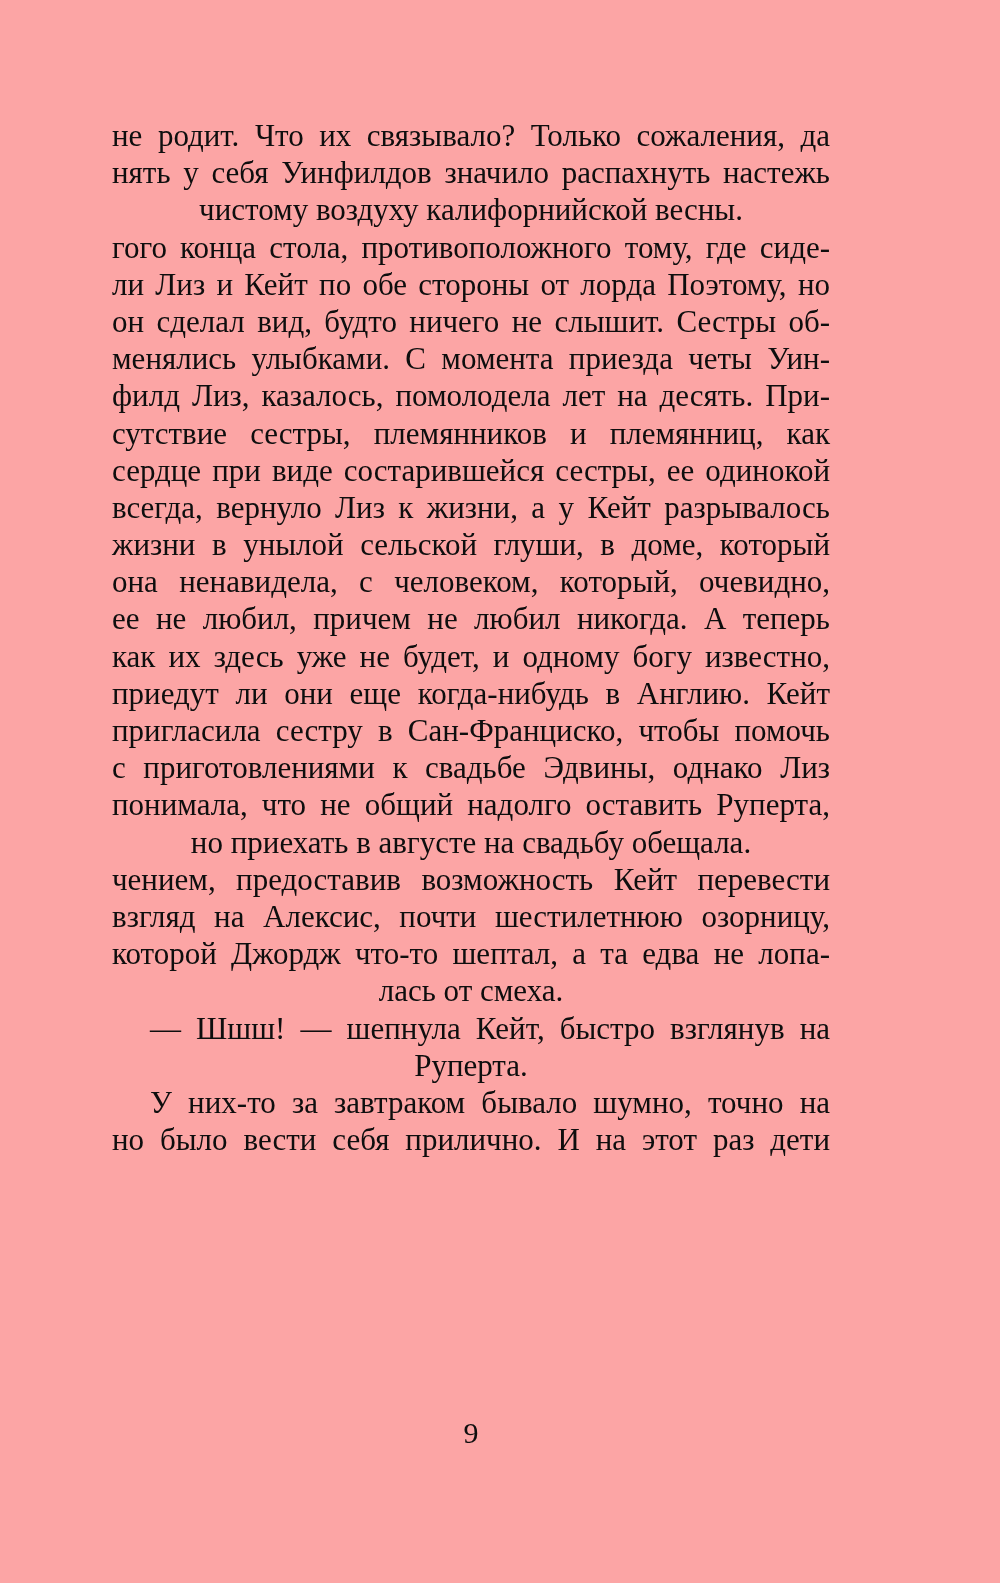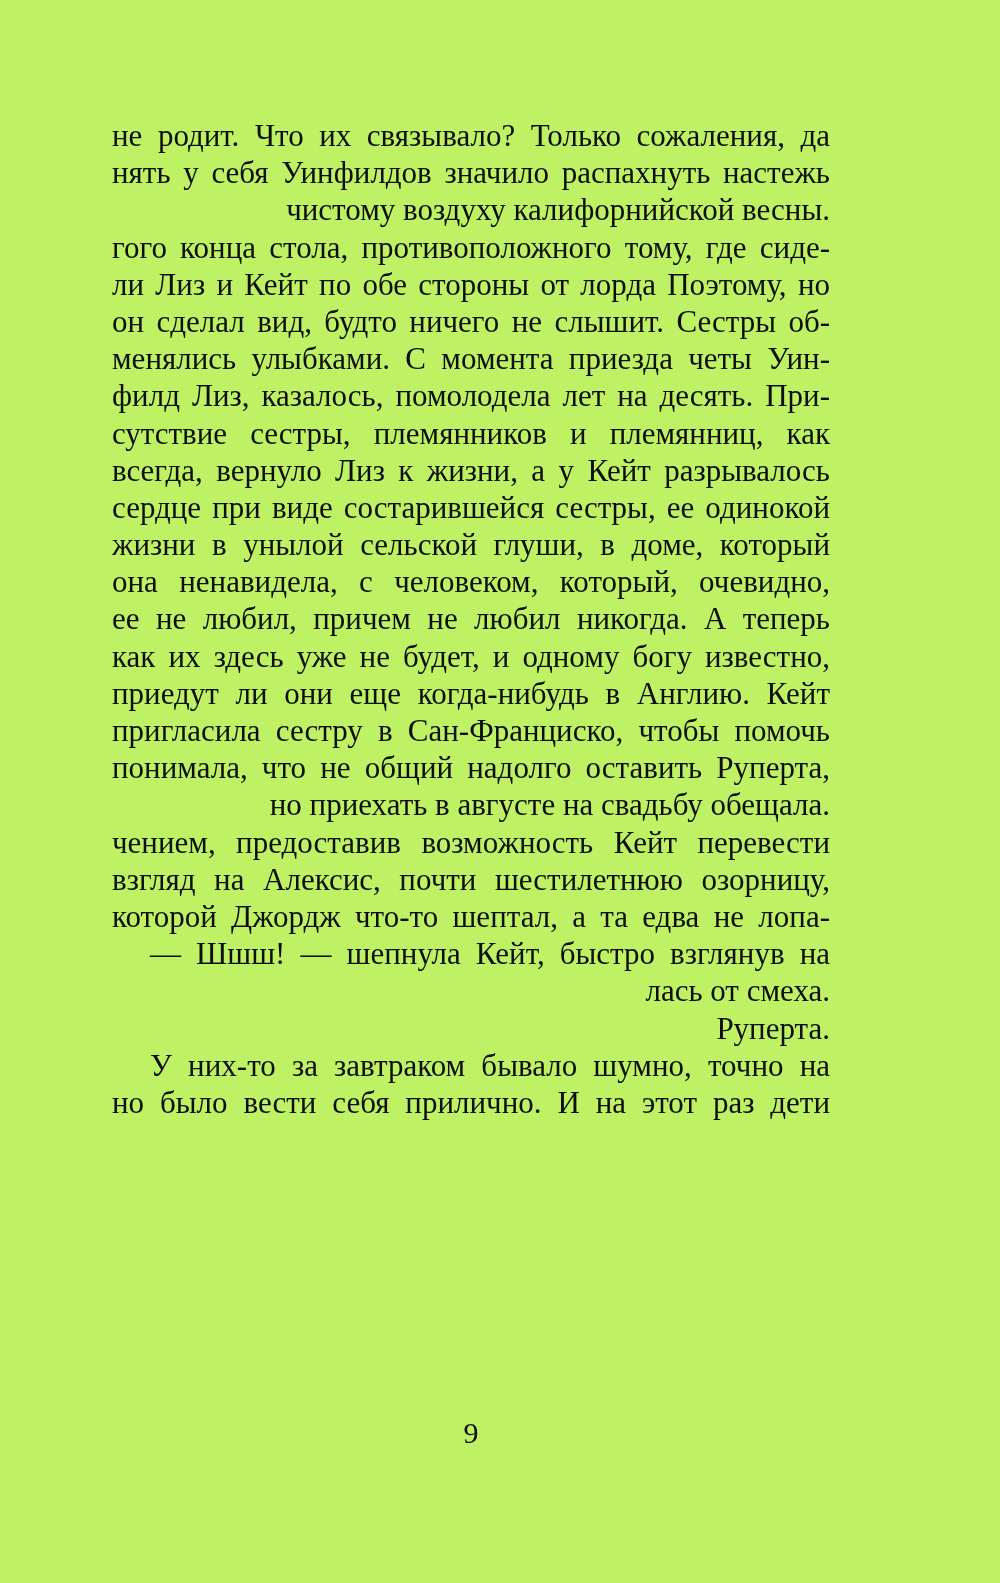--- a/index.html
+++ b/index.html
@@ -9,35 +9,35 @@
   body {
     width: 1000px;
     height: 1583px;
     background: #ffffff;
     position: relative;
     overflow: hidden;
   }
   .book-page {
     position: absolute;
     inset: 0;
-    background: #bef264;
+    background: #fca5a5;
   }
   .text-block {
     position: absolute;
     left: 112px;
     top: 117px;
     width: 718px;
     font-family: "Liberation Serif", "DejaVu Serif", serif;
     font-size: 31px;
     line-height: 37.2px;
     color: #0e0e0e;
     -webkit-font-smoothing: antialiased;
   }
   .line {
-    text-align: right;
+    text-align: center;
     white-space: normal;
     height: 37.2px;
     overflow: visible;
   }
   .line.fill {
     text-align: justify;
     text-align-last: justify;
   }
   .line.indent {
     text-indent: 38px;
@@ -61,33 +61,34 @@
   <div class="text-block" id="text-block">
       <div class="line fill">не родит. Что их связывало? Только сожаления, да</div>
       <div class="line fill">нять у себя Уинфилдов значило распахнуть настежь</div>
       <div class="line">чистому воздуху калифорнийской весны.</div>
       <div class="line fill">гого конца стола, противоположного тому, где сиде-</div>
       <div class="line fill">ли Лиз и Кейт по обе стороны от лорда Поэтому, но</div>
       <div class="line fill">он сделал вид, будто ничего не слышит. Сестры об-</div>
       <div class="line fill">менялись улыбками. С момента приезда четы Уин-</div>
       <div class="line fill">филд Лиз, казалось, помолодела лет на десять. При-</div>
       <div class="line fill">сутствие сестры, племянников и племянниц, как</div>
+      <div class="line fill">сердце при виде состарившейся сестры, ее одинокой</div>
       <div class="line fill">всегда, вернуло Лиз к жизни, а у Кейт разрывалось</div>
-      <div class="line fill">сердце при виде состарившейся сестры, ее одинокой</div>
       <div class="line fill">жизни в унылой сельской глуши, в доме, который</div>
       <div class="line fill">она ненавидела, с человеком, который, очевидно,</div>
       <div class="line fill">ее не любил, причем не любил никогда. А теперь</div>
       <div class="line fill">как их здесь уже не будет, и одному богу известно,</div>
       <div class="line fill">приедут ли они еще когда-нибудь в Англию. Кейт</div>
       <div class="line fill">пригласила сестру в Сан-Франциско, чтобы помочь</div>
+      <div class="line fill">с приготовлениями к свадьбе Эдвины, однако Лиз</div>
       <div class="line fill">понимала, что не общий надолго оставить Руперта,</div>
       <div class="line">но приехать в августе на свадьбу обещала.</div>
       <div class="line fill">чением, предоставив возможность Кейт перевести</div>
       <div class="line fill">взгляд на Алексис, почти шестилетнюю озорницу,</div>
       <div class="line fill">которой Джордж что-то шептал, а та едва не лопа-</div>
+      <div class="line">лась от смеха.</div>
       <div class="line indent fill">— Шшш! — шепнула Кейт, быстро взглянув на</div>
-      <div class="line">лась от смеха.</div>
       <div class="line">Руперта.</div>
       <div class="line indent fill">У них-то за завтраком бывало шумно, точно на</div>
       <div class="line fill">но было вести себя прилично. И на этот раз дети</div>
     </div>
   <div class="page-number">9</div>
 </div>
 
 </body></html>

